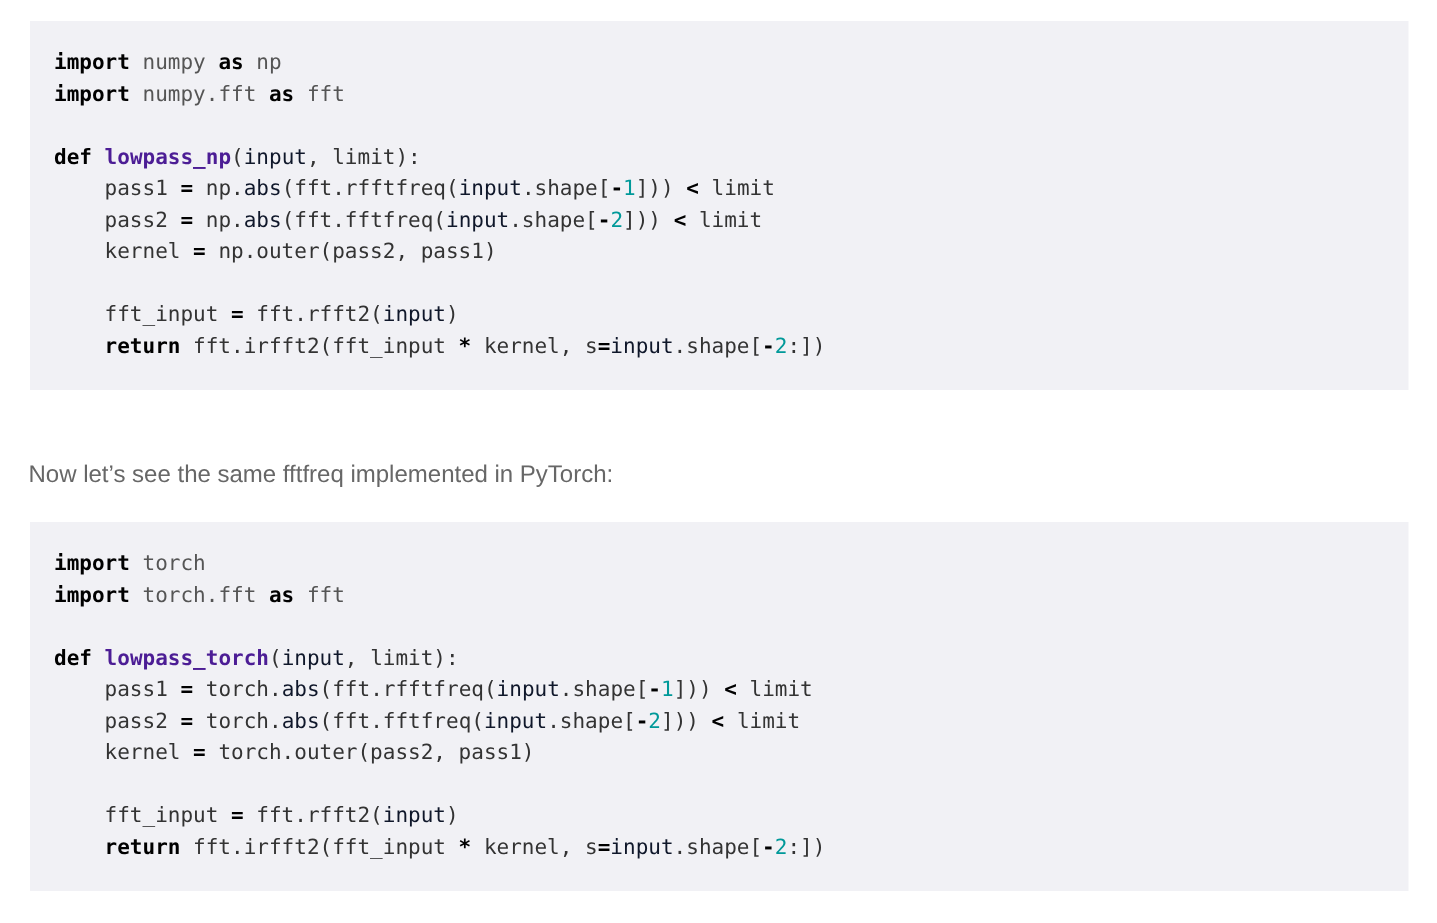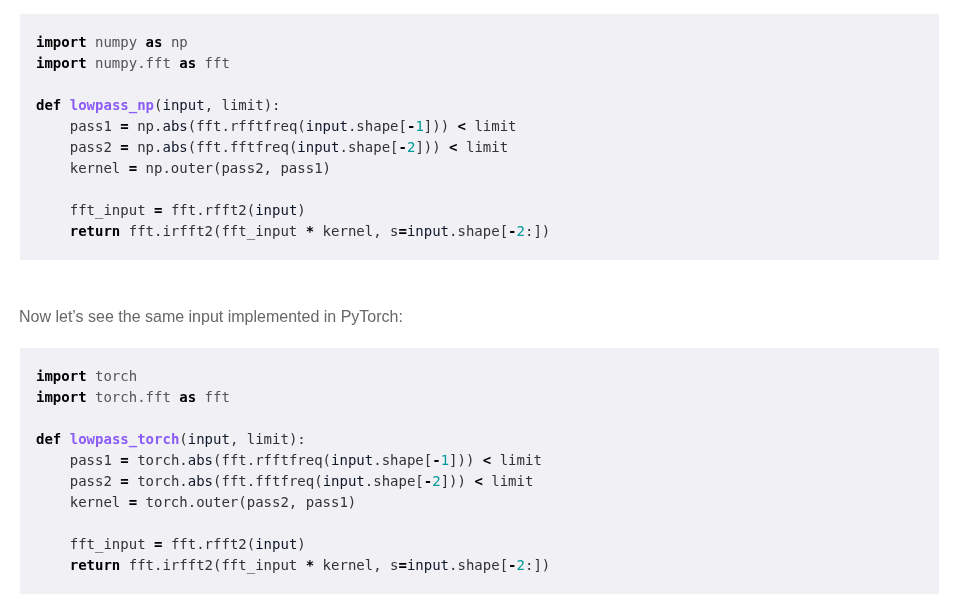--- a/index.html
+++ b/index.html
@@ -32,40 +32,40 @@
     font-size: 14px;
     line-height: 21px;
     color: #333333;
   }
   .code-line {
     white-space: pre;
     min-height: 21px;
   }
   .tok-k  { color: #000000; font-weight: bold; }   
   .tok-nn { color: #555555; }                      
-  .tok-nf { color: #8b5cf6; font-weight: bold; }   
+  .tok-nf { color: #4c1d95; font-weight: bold; }   
   .tok-nb { color: #0f172a; }                      
   .tok-m  { color: #009999; }                      
   .tok-o  { color: #000000; font-weight: bold; }   
   .tok-p  { color: #333333; }                      
   .prose {
     margin: 47px 19px 21px 19px;
     font-size: 16px;
     line-height: 20px;
     color: #676767;
   }
 </style>
 </head>
 <body>
 
 <div class="content">
 
   <div class="code-block code-block-first">
     <pre class="code-pre"><div class="code-line"><span class="tok-k">import</span><span class="tok-p"> </span><span class="tok-nn">numpy</span><span class="tok-p"> </span><span class="tok-k">as</span><span class="tok-p"> </span><span class="tok-nn">np</span></div><div class="code-line"><span class="tok-k">import</span><span class="tok-p"> </span><span class="tok-nn">numpy.fft</span><span class="tok-p"> </span><span class="tok-k">as</span><span class="tok-p"> </span><span class="tok-nn">fft</span></div><div class="code-line"></div><div class="code-line"><span class="tok-k">def</span><span class="tok-p"> </span><span class="tok-nf">lowpass_np</span><span class="tok-p">(</span><span class="tok-nb">input</span><span class="tok-p">, limit):</span></div><div class="code-line"><span class="tok-p">    pass1 </span><span class="tok-o">=</span><span class="tok-p"> np.</span><span class="tok-nb">abs</span><span class="tok-p">(fft.rfftfreq(</span><span class="tok-nb">input</span><span class="tok-p">.shape[</span><span class="tok-o">-</span><span class="tok-m">1</span><span class="tok-p">])) </span><span class="tok-o">&lt;</span><span class="tok-p"> limit</span></div><div class="code-line"><span class="tok-p">    pass2 </span><span class="tok-o">=</span><span class="tok-p"> np.</span><span class="tok-nb">abs</span><span class="tok-p">(fft.fftfreq(</span><span class="tok-nb">input</span><span class="tok-p">.shape[</span><span class="tok-o">-</span><span class="tok-m">2</span><span class="tok-p">])) </span><span class="tok-o">&lt;</span><span class="tok-p"> limit</span></div><div class="code-line"><span class="tok-p">    kernel </span><span class="tok-o">=</span><span class="tok-p"> np.outer(pass2, pass1)</span></div><div class="code-line"></div><div class="code-line"><span class="tok-p">    fft_input </span><span class="tok-o">=</span><span class="tok-p"> fft.rfft2(</span><span class="tok-nb">input</span><span class="tok-p">)</span></div><div class="code-line"><span class="tok-p">    </span><span class="tok-k">return</span><span class="tok-p"> fft.irfft2(fft_input </span><span class="tok-o">*</span><span class="tok-p"> kernel, s</span><span class="tok-o">=</span><span class="tok-nb">input</span><span class="tok-p">.shape[</span><span class="tok-o">-</span><span class="tok-m">2</span><span class="tok-p">:])</span></div></pre>
   </div>
 
-  <p class="prose">Now let’s see the same input implemented in PyTorch:</p>
+  <p class="prose">Now let’s see the same fftfreq implemented in PyTorch:</p>
 
   <div class="code-block">
     <pre class="code-pre"><div class="code-line"><span class="tok-k">import</span><span class="tok-p"> </span><span class="tok-nn">torch</span></div><div class="code-line"><span class="tok-k">import</span><span class="tok-p"> </span><span class="tok-nn">torch.fft</span><span class="tok-p"> </span><span class="tok-k">as</span><span class="tok-p"> </span><span class="tok-nn">fft</span></div><div class="code-line"></div><div class="code-line"><span class="tok-k">def</span><span class="tok-p"> </span><span class="tok-nf">lowpass_torch</span><span class="tok-p">(</span><span class="tok-nb">input</span><span class="tok-p">, limit):</span></div><div class="code-line"><span class="tok-p">    pass1 </span><span class="tok-o">=</span><span class="tok-p"> torch.</span><span class="tok-nb">abs</span><span class="tok-p">(fft.rfftfreq(</span><span class="tok-nb">input</span><span class="tok-p">.shape[</span><span class="tok-o">-</span><span class="tok-m">1</span><span class="tok-p">])) </span><span class="tok-o">&lt;</span><span class="tok-p"> limit</span></div><div class="code-line"><span class="tok-p">    pass2 </span><span class="tok-o">=</span><span class="tok-p"> torch.</span><span class="tok-nb">abs</span><span class="tok-p">(fft.fftfreq(</span><span class="tok-nb">input</span><span class="tok-p">.shape[</span><span class="tok-o">-</span><span class="tok-m">2</span><span class="tok-p">])) </span><span class="tok-o">&lt;</span><span class="tok-p"> limit</span></div><div class="code-line"><span class="tok-p">    kernel </span><span class="tok-o">=</span><span class="tok-p"> torch.outer(pass2, pass1)</span></div><div class="code-line"></div><div class="code-line"><span class="tok-p">    fft_input </span><span class="tok-o">=</span><span class="tok-p"> fft.rfft2(</span><span class="tok-nb">input</span><span class="tok-p">)</span></div><div class="code-line"><span class="tok-p">    </span><span class="tok-k">return</span><span class="tok-p"> fft.irfft2(fft_input </span><span class="tok-o">*</span><span class="tok-p"> kernel, s</span><span class="tok-o">=</span><span class="tok-nb">input</span><span class="tok-p">.shape[</span><span class="tok-o">-</span><span class="tok-m">2</span><span class="tok-p">:])</span></div></pre>
   </div>
 
 </div>
 
 </body></html>

